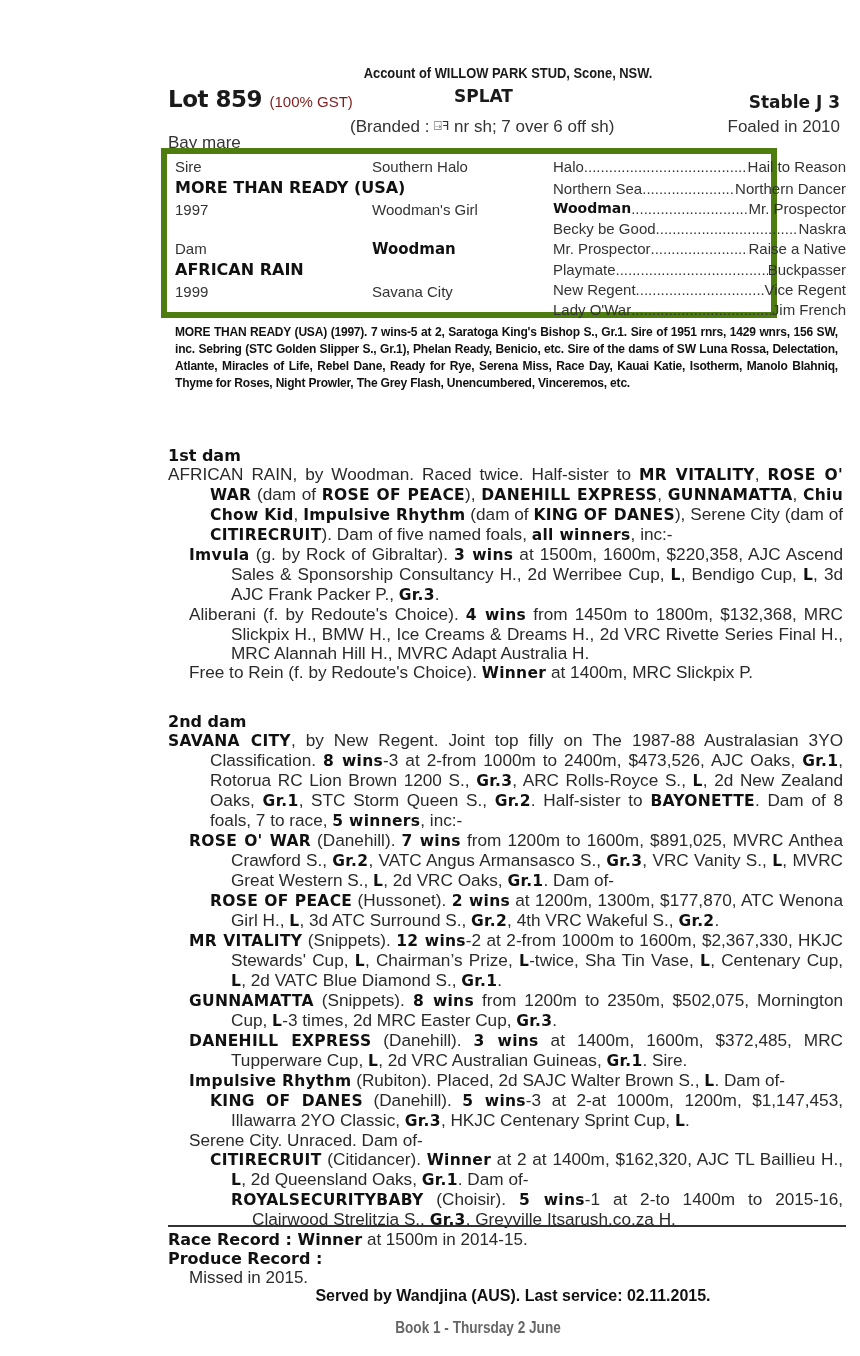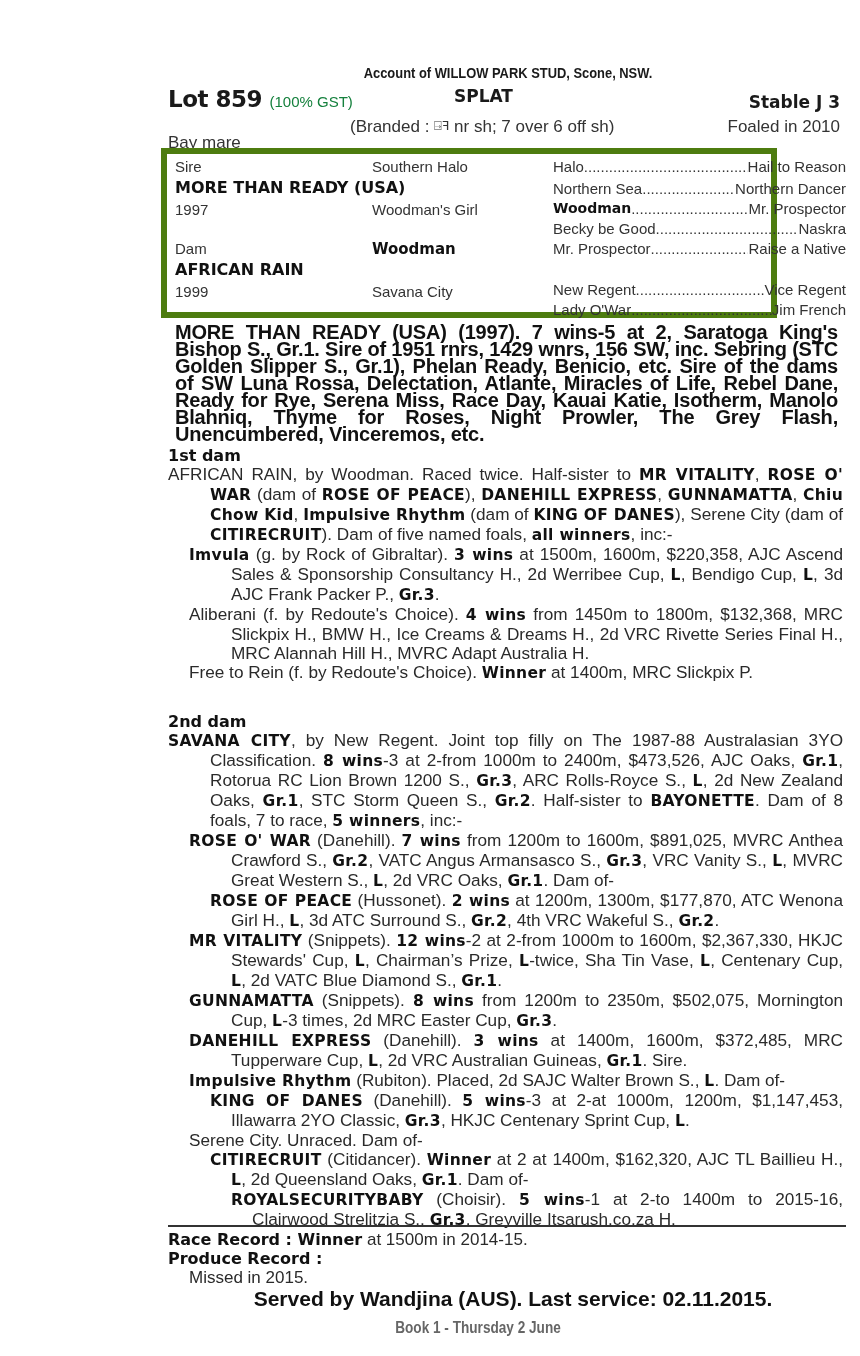--- a/index.html
+++ b/index.html
@@ -9,21 +9,21 @@
   }
   .page { position: absolute; left: 168px; top: 0; width: 680px; }
   .account {
     position: absolute; left: 0; width: 680px; top: 64px; text-align: center;
     font-family: "Liberation Sans", sans-serif; font-weight: bold; font-size: 15px;
     transform: scaleX(0.86); transform-origin: center;
     letter-spacing: 0px;
   }
   .row1 { position: absolute; top: 86px; left: 0; width: 680px; height: 30px; }
   .lot { position: absolute; left: 0; top: 0; font-family: "DejaVu Sans", sans-serif; font-weight: bold; font-size: 23px; letter-spacing: -0.5px; }
-  .lot-gst { font-family: "Liberation Sans", sans-serif; font-weight: normal; font-size: 15px; letter-spacing: 0; color: #15803d; }
+  .lot-gst { font-family: "Liberation Sans", sans-serif; font-weight: normal; font-size: 15px; letter-spacing: 0; color: #7f1d1d; }
   .horse { position: absolute; left: 286px; top: 0; font-family: "DejaVu Sans", sans-serif; font-weight: bold; font-size: 17px; letter-spacing: 0; }
   .stable { position: absolute; right: 8px; top: 6px; font-family: "DejaVu Sans", sans-serif; font-weight: bold; font-size: 17px; }
   .row2 { position: absolute; top: 117px; left: 0; width: 680px; height: 22px; font-size: 17px; color: #333; }
   .sex { position: absolute; left: 0; top: 16px; }
   .brand { position: absolute; left: 182px; top: 0; }
   .brand-glyph { display: inline-block; font-family: "DejaVu Sans", sans-serif; font-size: 13px; vertical-align: 2px; }
   .foaled { position: absolute; right: 8px; top: 0; }
 
   .pedigree {
     position: absolute; left: 161px; top: 148px; width: 616px; height: 170px;
@@ -32,39 +32,39 @@
   .ped-cell { position: absolute; font-size: 15px; color: #333; white-space: nowrap; }
   .ped-bold { font-family: "DejaVu Sans", sans-serif; font-weight: bold; font-size: 16px; color: #111; }
   .ped-mid-bold { font-family: "DejaVu Sans", sans-serif; font-weight: bold; font-size: 15px; color: #111; }
   .gp-row { position: absolute; left: 386px; width: 293px; font-size: 15px; color: #333; display: flex; white-space: nowrap; }
   .gp-row .dots { flex: 1; overflow: hidden; }
   .gp-row .dots::after { content: "..................................................................................................."; letter-spacing: 0; }
   .gp-row .gp-left.bold { font-family: "DejaVu Sans", sans-serif; font-weight: bold; font-size: 14px; color: #111; }
 
   .sire-note {
     position: absolute; left: 175px; top: 324px; width: 663px;
-    font-family: "Liberation Sans", sans-serif; font-weight: bold; font-size: 20px; line-height: 17px;
+    font-family: "Liberation Sans", sans-serif; font-weight: bold; font-size: 12px; line-height: 17px;
     text-align: justify; color: #111; letter-spacing: -0.2px;
     transform: scaleX(1.0);
   }
 
   .body-text { position: absolute; left: 168px; width: 675px; font-size: 17.2px; line-height: 19px; color: #2a2a2a; }
   .heading { font-family: "DejaVu Sans", sans-serif; font-weight: bold; font-size: 16px; color: #111; }
   .b { font-family: "DejaVu Sans", sans-serif; font-weight: bold; font-size: 15.5px; color: #111; letter-spacing: 0.3px; }
   .para { text-align: justify; }
   .hang0 { padding-left: 42px; text-indent: -42px; }
   .hang1 { margin-left: 21px; padding-left: 42px; text-indent: -42px; }
   .hang2 { margin-left: 42px; padding-left: 21px; text-indent: -21px; }
   .hang3 { margin-left: 63px; padding-left: 21px; text-indent: -21px; }
 
   .sep { position: absolute; left: 168px; top: 1225px; width: 678px; height: 2px; background: #333; }
   .race-rec { position: absolute; left: 168px; top: 1230px; font-size: 17px; color: #2a2a2a; }
   .prod-rec { position: absolute; left: 168px; top: 1249px; }
   .missed { position: absolute; left: 189px; top: 1268px; font-size: 17px; color: #2a2a2a; }
-  .served { position: absolute; left: 168px; width: 690px; top: 1287px; text-align: center; font-family: "Liberation Sans", sans-serif; font-weight: bold; font-size: 21px; color: #111; }
+  .served { position: absolute; left: 168px; width: 690px; top: 1287px; text-align: center; font-family: "Liberation Sans", sans-serif; font-weight: bold; font-size: 16px; color: #111; }
   .footer { position: absolute; left: 0; width: 956px; top: 1319px; text-align: center; font-family: "Liberation Sans", sans-serif; font-weight: bold; font-size: 16px; color: #666; transform: scaleX(0.85); transform-origin: 478px 0; }
 </style>
 </head>
 <body>
 
 <div class="page">
   <div class="account">Account of WILLOW PARK STUD, Scone, NSW.</div>
 
   <div class="row1">
     <div class="lot">
@@ -115,20 +115,25 @@
   <div class="gp-row" style="top:66px;">
     <span class="gp-left">Becky be Good</span>
       <span class="dots"></span>
       <span class="gp-right">Naskra</span>
   </div>
   <div class="gp-row" style="top:86px;">
     <span class="gp-left">Mr. Prospector</span>
       <span class="dots"></span>
       <span class="gp-right">Raise a Native</span>
   </div>
+  <div class="gp-row" style="top:107px;">
+    <span class="gp-left">Playmate</span>
+      <span class="dots"></span>
+      <span class="gp-right">Buckpasser</span>
+  </div>
   <div class="gp-row" style="top:147px;">
     <span class="gp-left">Lady O'War</span>
       <span class="dots"></span>
       <span class="gp-right">Jim French</span>
   </div>
   <div class="gp-row" style="top:127px;">
     <span class="gp-left">New Regent</span>
       <span class="dots"></span>
       <span class="gp-right">Vice Regent</span>
   </div>

